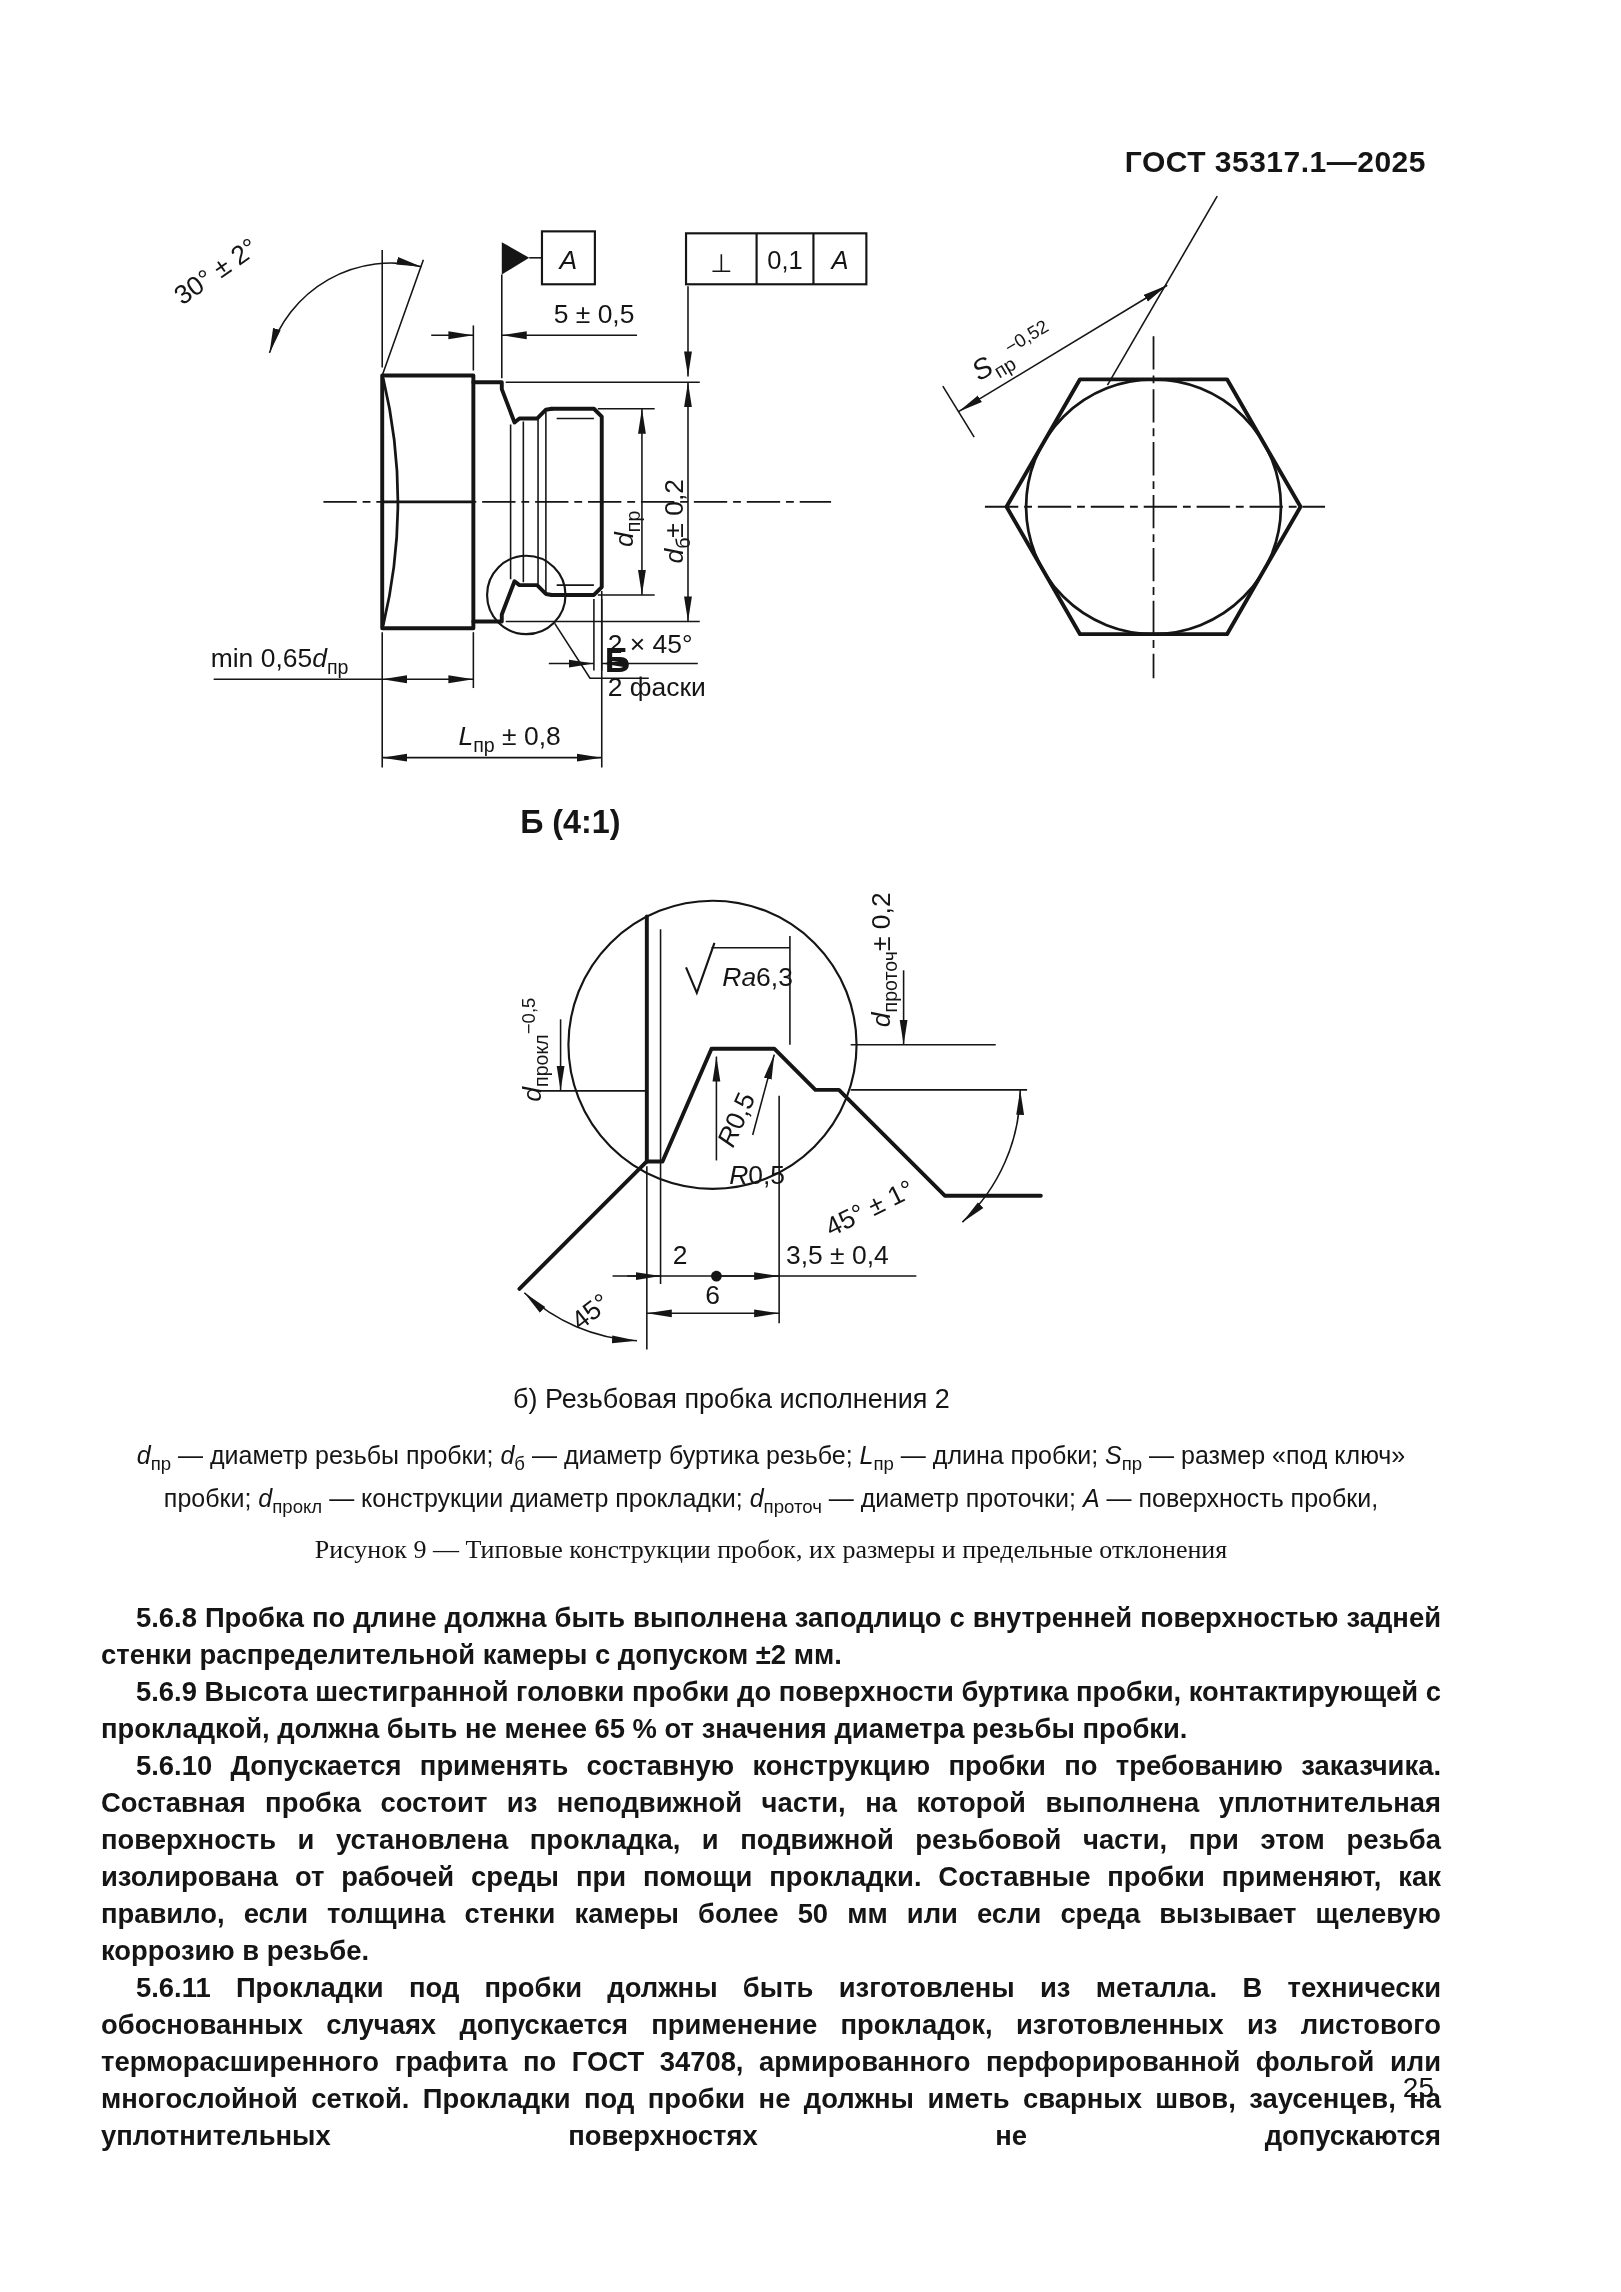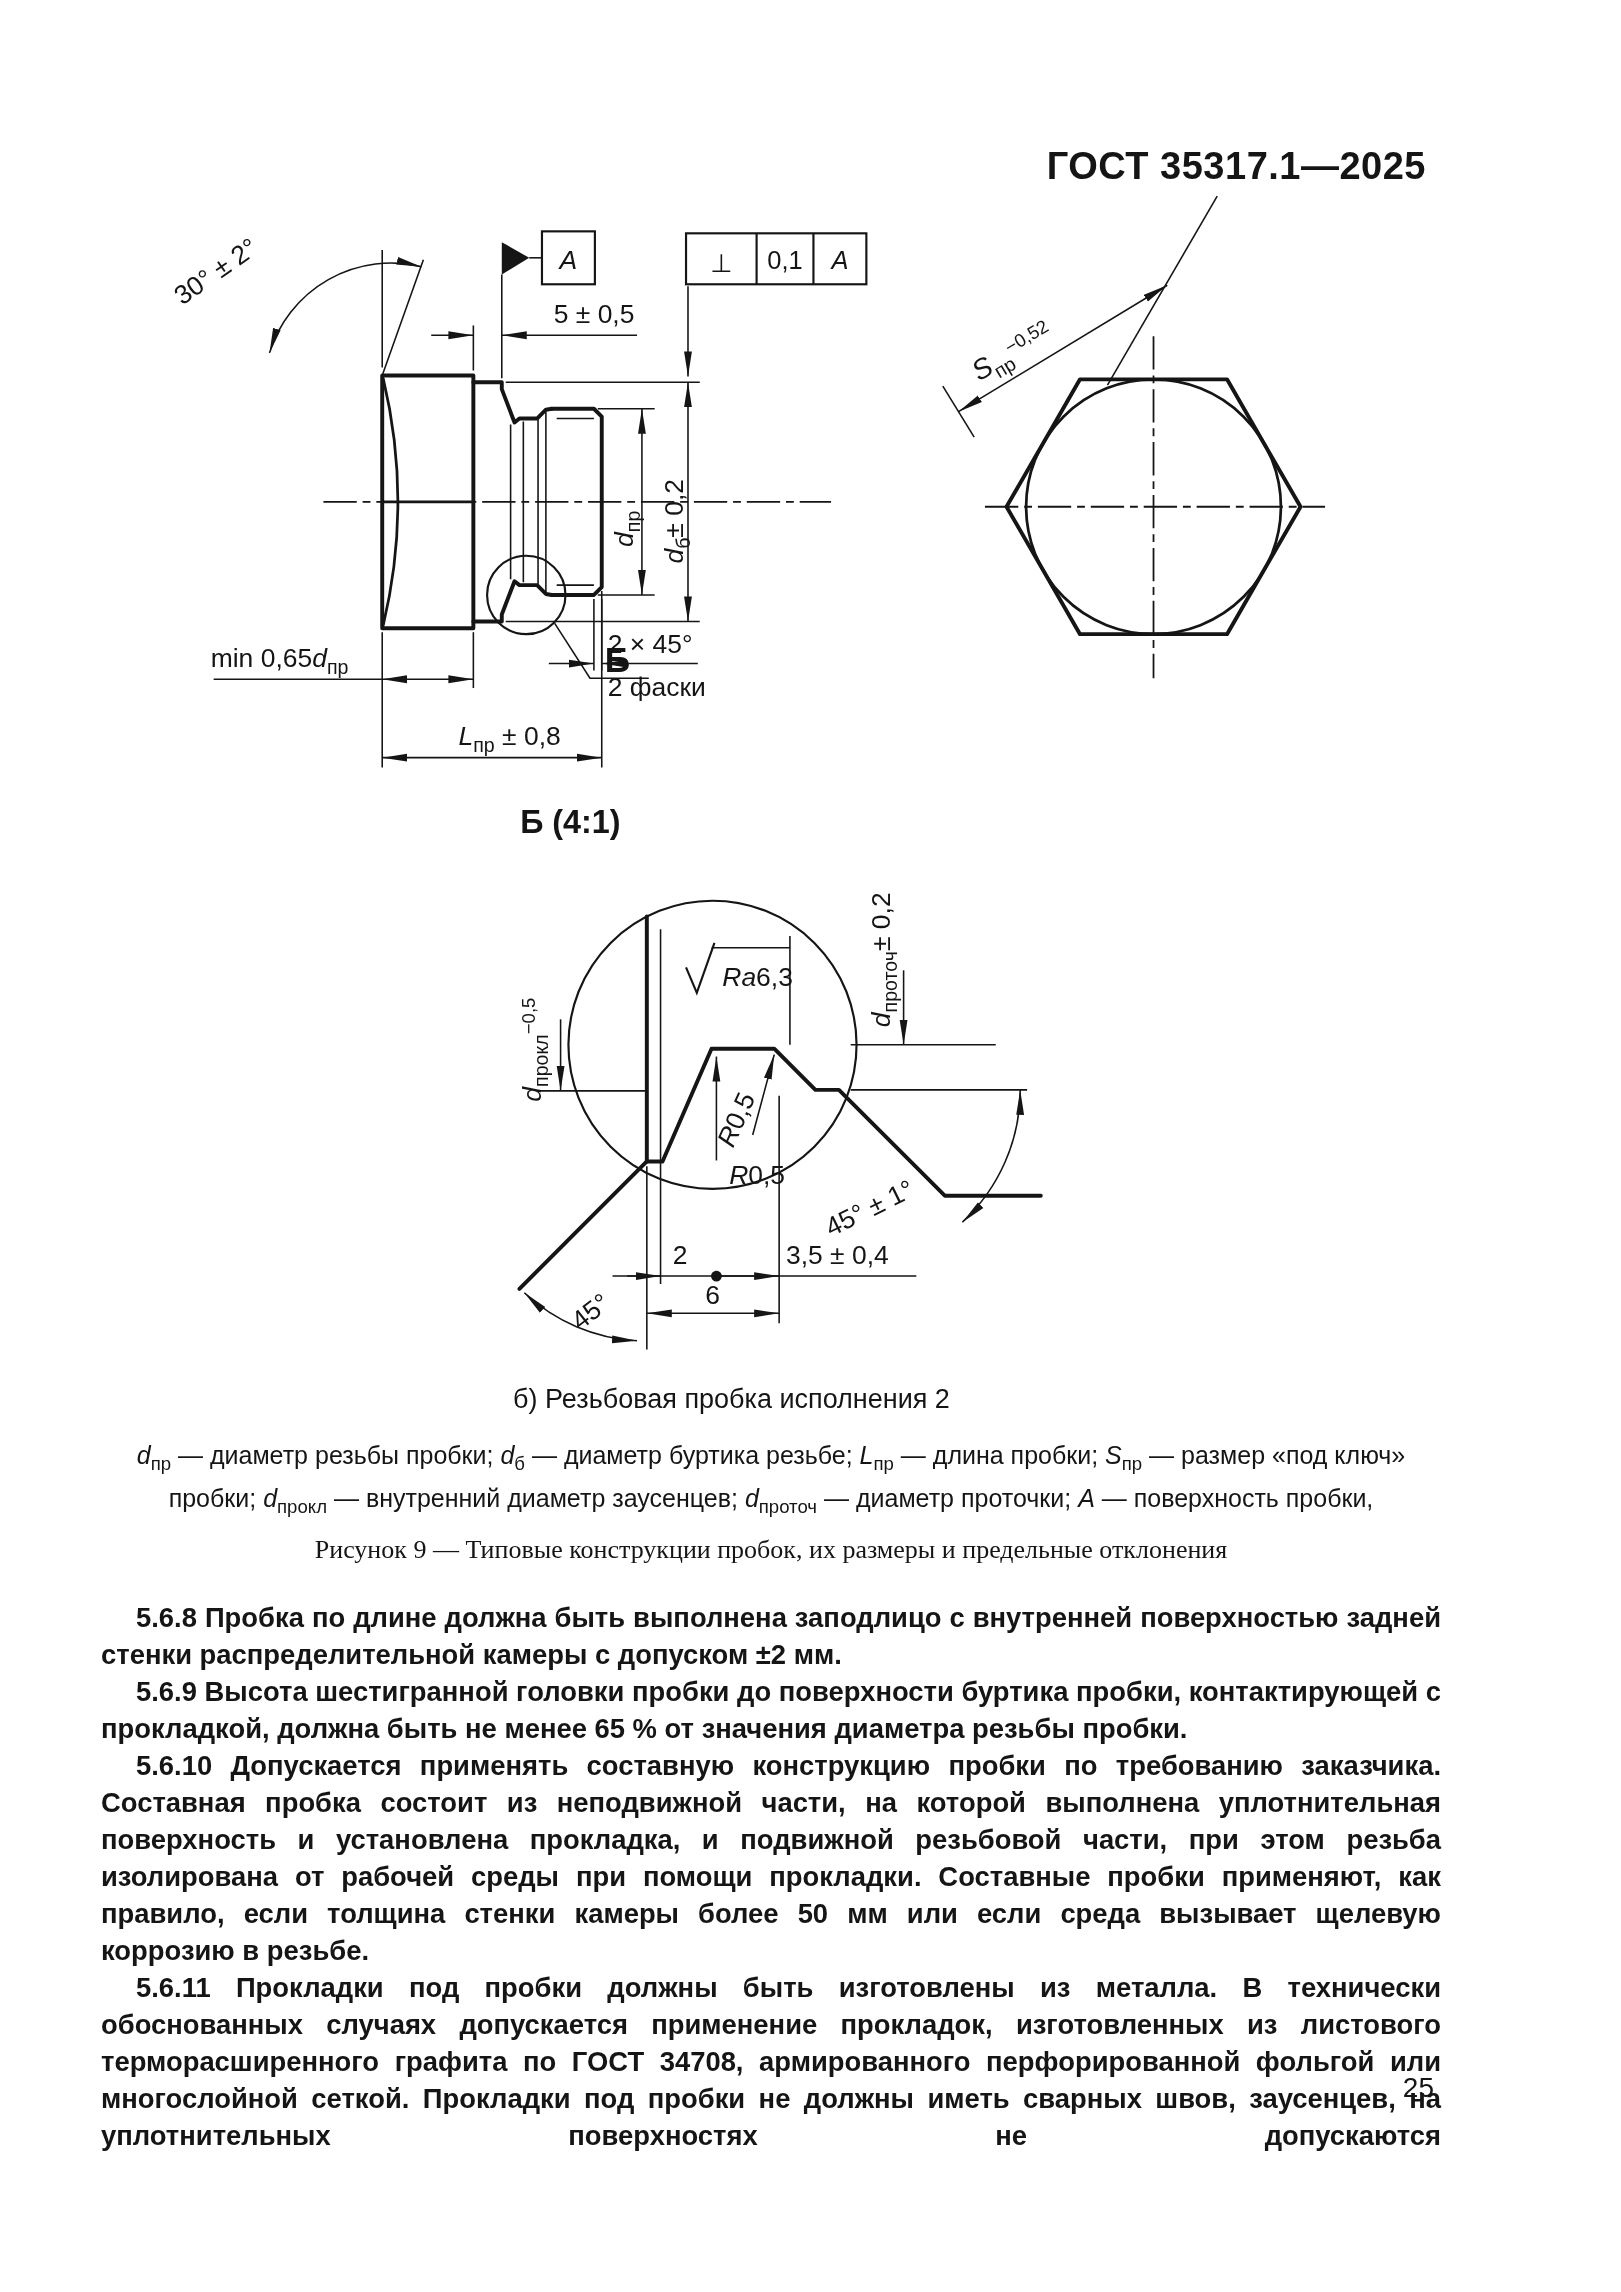--- a/index.html
+++ b/index.html
@@ -1,19 +1,19 @@
 <!DOCTYPE html>
 <html><head>
 <meta charset="utf-8">
 <style>
   html,body{margin:0;padding:0;background:#e8e8e8;}
   .page{position:relative;width:1621px;height:2293px;background:#ffffff;
         font-family:"Liberation Sans",sans-serif;color:#151515;overflow:hidden;}
   .hdr{position:absolute;top:145px;left:101px;width:1325px;text-align:right;
-       font-size:38px;font-weight:bold;letter-spacing:0.5px;}
+       font-size:30px;font-weight:bold;letter-spacing:0.5px;}
   svg.fig{position:absolute;left:0;top:0;}
   svg .tk{fill:none;stroke:#151515;stroke-width:4;stroke-linejoin:round;stroke-linecap:round;}
   svg .md{fill:none;stroke:#151515;stroke-width:2.8;stroke-linejoin:round;}
   svg .md2{fill:none;stroke:#151515;stroke-width:2.2;}
   svg .tn{fill:none;stroke:#151515;stroke-width:1.6;}
   svg .cl{fill:none;stroke:#151515;stroke-width:1.8;stroke-dasharray:34 6 8 6;}
   svg text{fill:#151515;font-family:"Liberation Sans",sans-serif;font-size:27px;}
   svg .it{font-style:italic;}
   svg .sb{font-size:20px;}
   svg .sm{font-size:19px;}
@@ -213,21 +213,21 @@
         <path class="tn" d="M660,1340 H795" marker-start="url(#ar)" marker-end="url(#ar)"></path>
         <text x="727" y="1330" text-anchor="middle">6</text>
       </g>
     </g>
   </svg>
 
   <div class="cap" style="top:1384px">б) Резьбовая пробка исполнения 2</div>
 
   <div class="legend" style="top:1438px">
     <div><span class="i">d</span><span class="sub">пр</span><span> — диаметр резьбы пробки; </span><span class="i">d</span><span class="sub">б</span><span> — диаметр буртика резьбе; </span><span class="i">L</span><span class="sub">пр</span><span> — длина пробки; </span><span class="i">S</span><span class="sub">пр</span><span> — размер «под ключ»</span></div>
-    <div><span>пробки; </span><span class="i">d</span><span class="sub">прокл</span><span> — внутренний диаметр заусенцев; </span><span class="i">d</span><span class="sub">проточ</span><span> — диаметр проточки; </span><span class="i">А</span><span> — поверхность пробки,</span></div>
+    <div><span>пробки; </span><span class="i">d</span><span class="sub">прокл</span><span> — конструкции диаметр прокладки; </span><span class="i">d</span><span class="sub">проточ</span><span> — диаметр проточки; </span><span class="i">А</span><span> — поверхность пробки,</span></div>
   </div>
 
   <div class="figlabel" style="top:1535px">Рисунок 9 — Типовые конструкции пробок, их размеры и предельные отклонения</div>
 
   <div class="body">
     <p>5.6.8 Пробка по длине должна быть выполнена заподлицо с внутренней поверхностью задней стенки распределительной камеры с допуском ±2 мм.</p>
     <p>5.6.9 Высота шестигранной головки пробки до поверхности буртика пробки, контактирующей с прокладкой, должна быть не менее 65 % от значения диаметра резьбы пробки.</p>
     <p>5.6.10 Допускается применять составную конструкцию пробки по требованию заказчика. Составная пробка состоит из неподвижной части, на которой выполнена уплотнительная поверхность и установлена прокладка, и подвижной резьбовой части, при этом резьба изолирована от рабочей среды при помощи прокладки. Составные пробки применяют, как правило, если толщина стенки камеры более 50 мм или если среда вызывает щелевую коррозию в резьбе.</p>
     <p class="cont">5.6.11 Прокладки под пробки должны быть изготовлены из металла. В технически обоснованных случаях допускается применение прокладок, изготовленных из листового терморасширенного графита по ГОСТ 34708, армированного перфорированной фольгой или многослойной сеткой. Прокладки под пробки не должны иметь сварных швов, заусенцев, на уплотнительных поверхностях не допускаются</p>
   </div>

